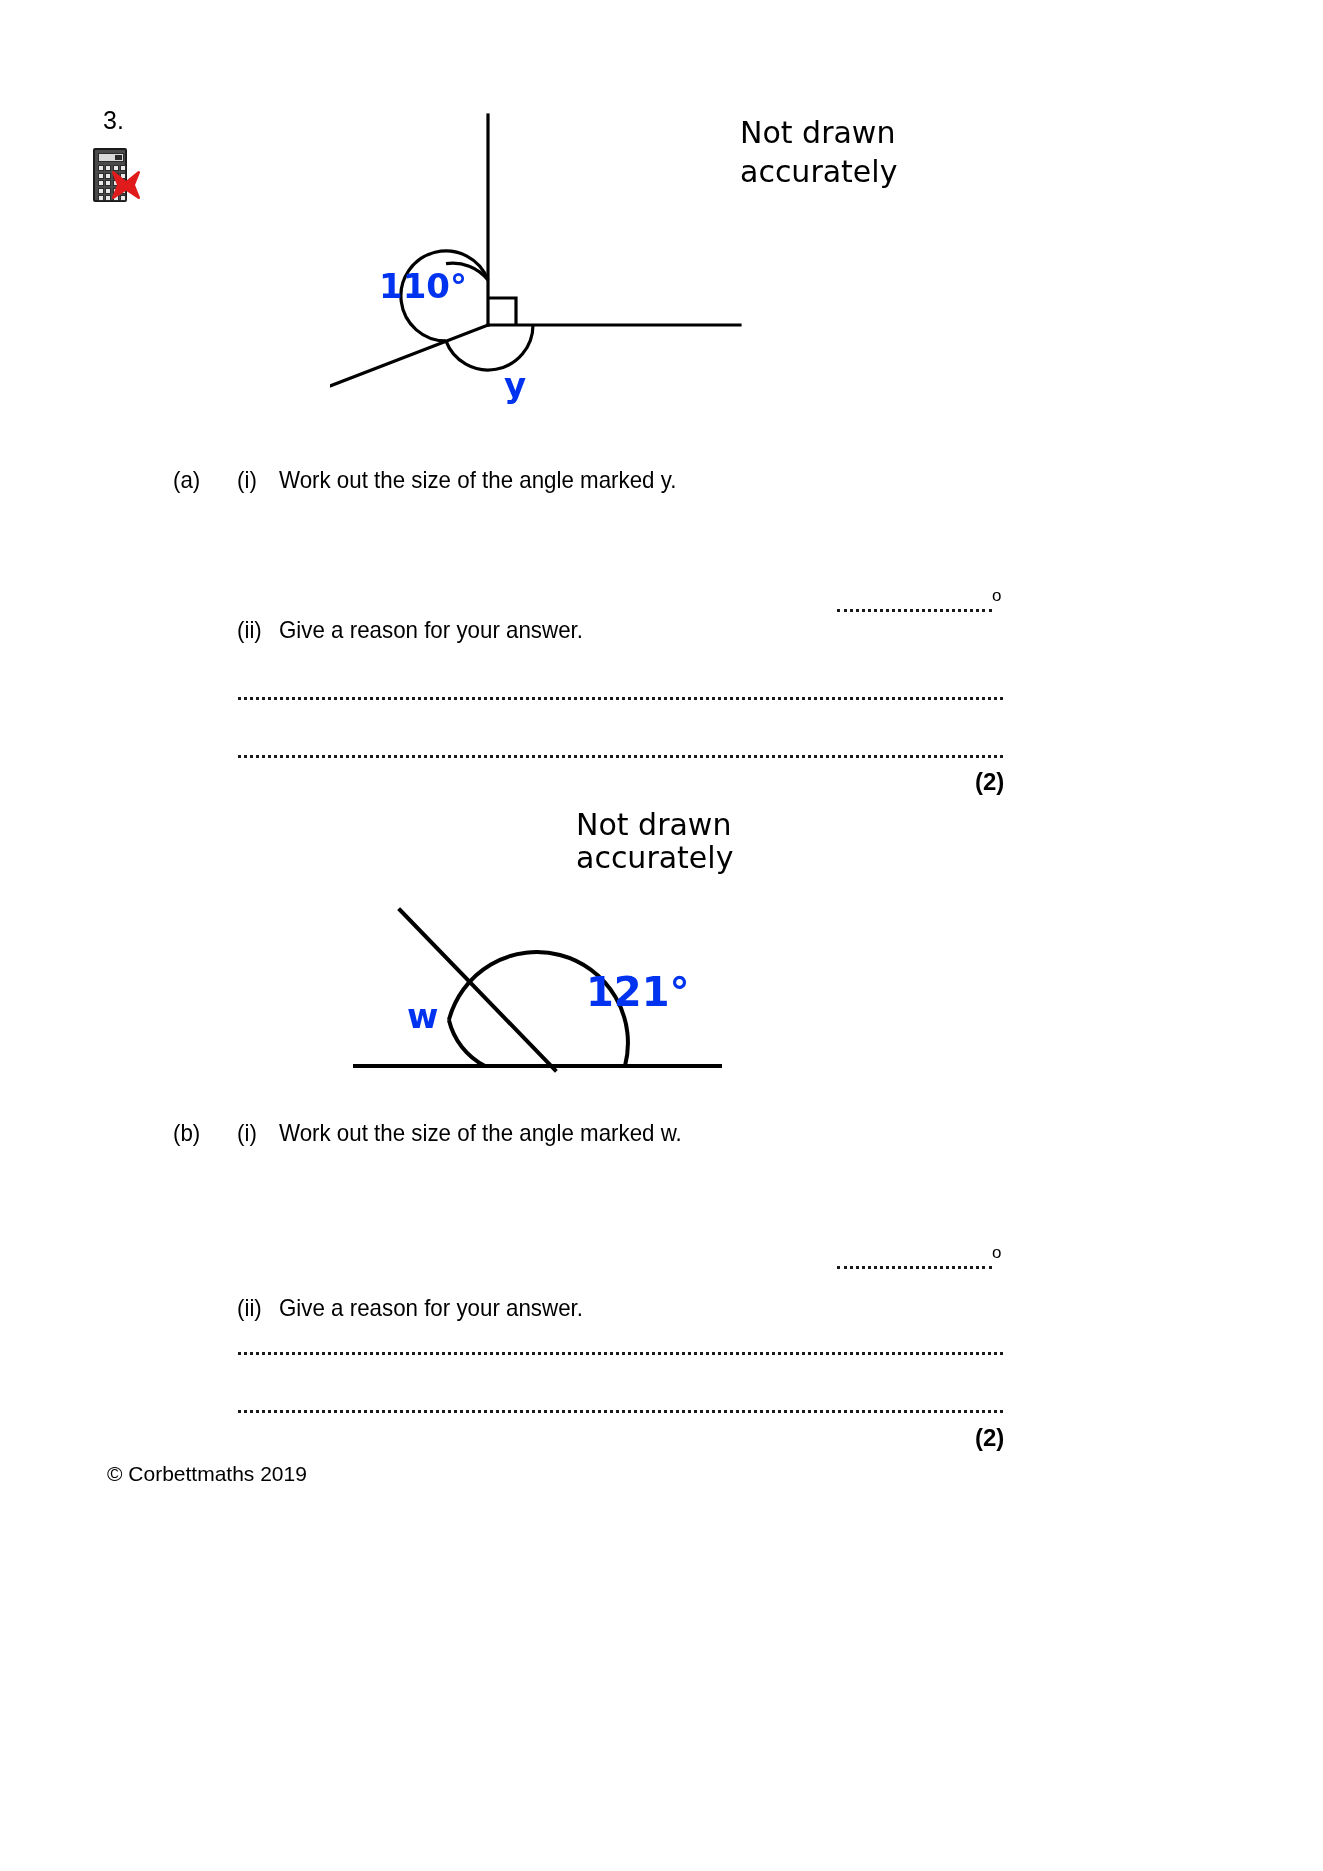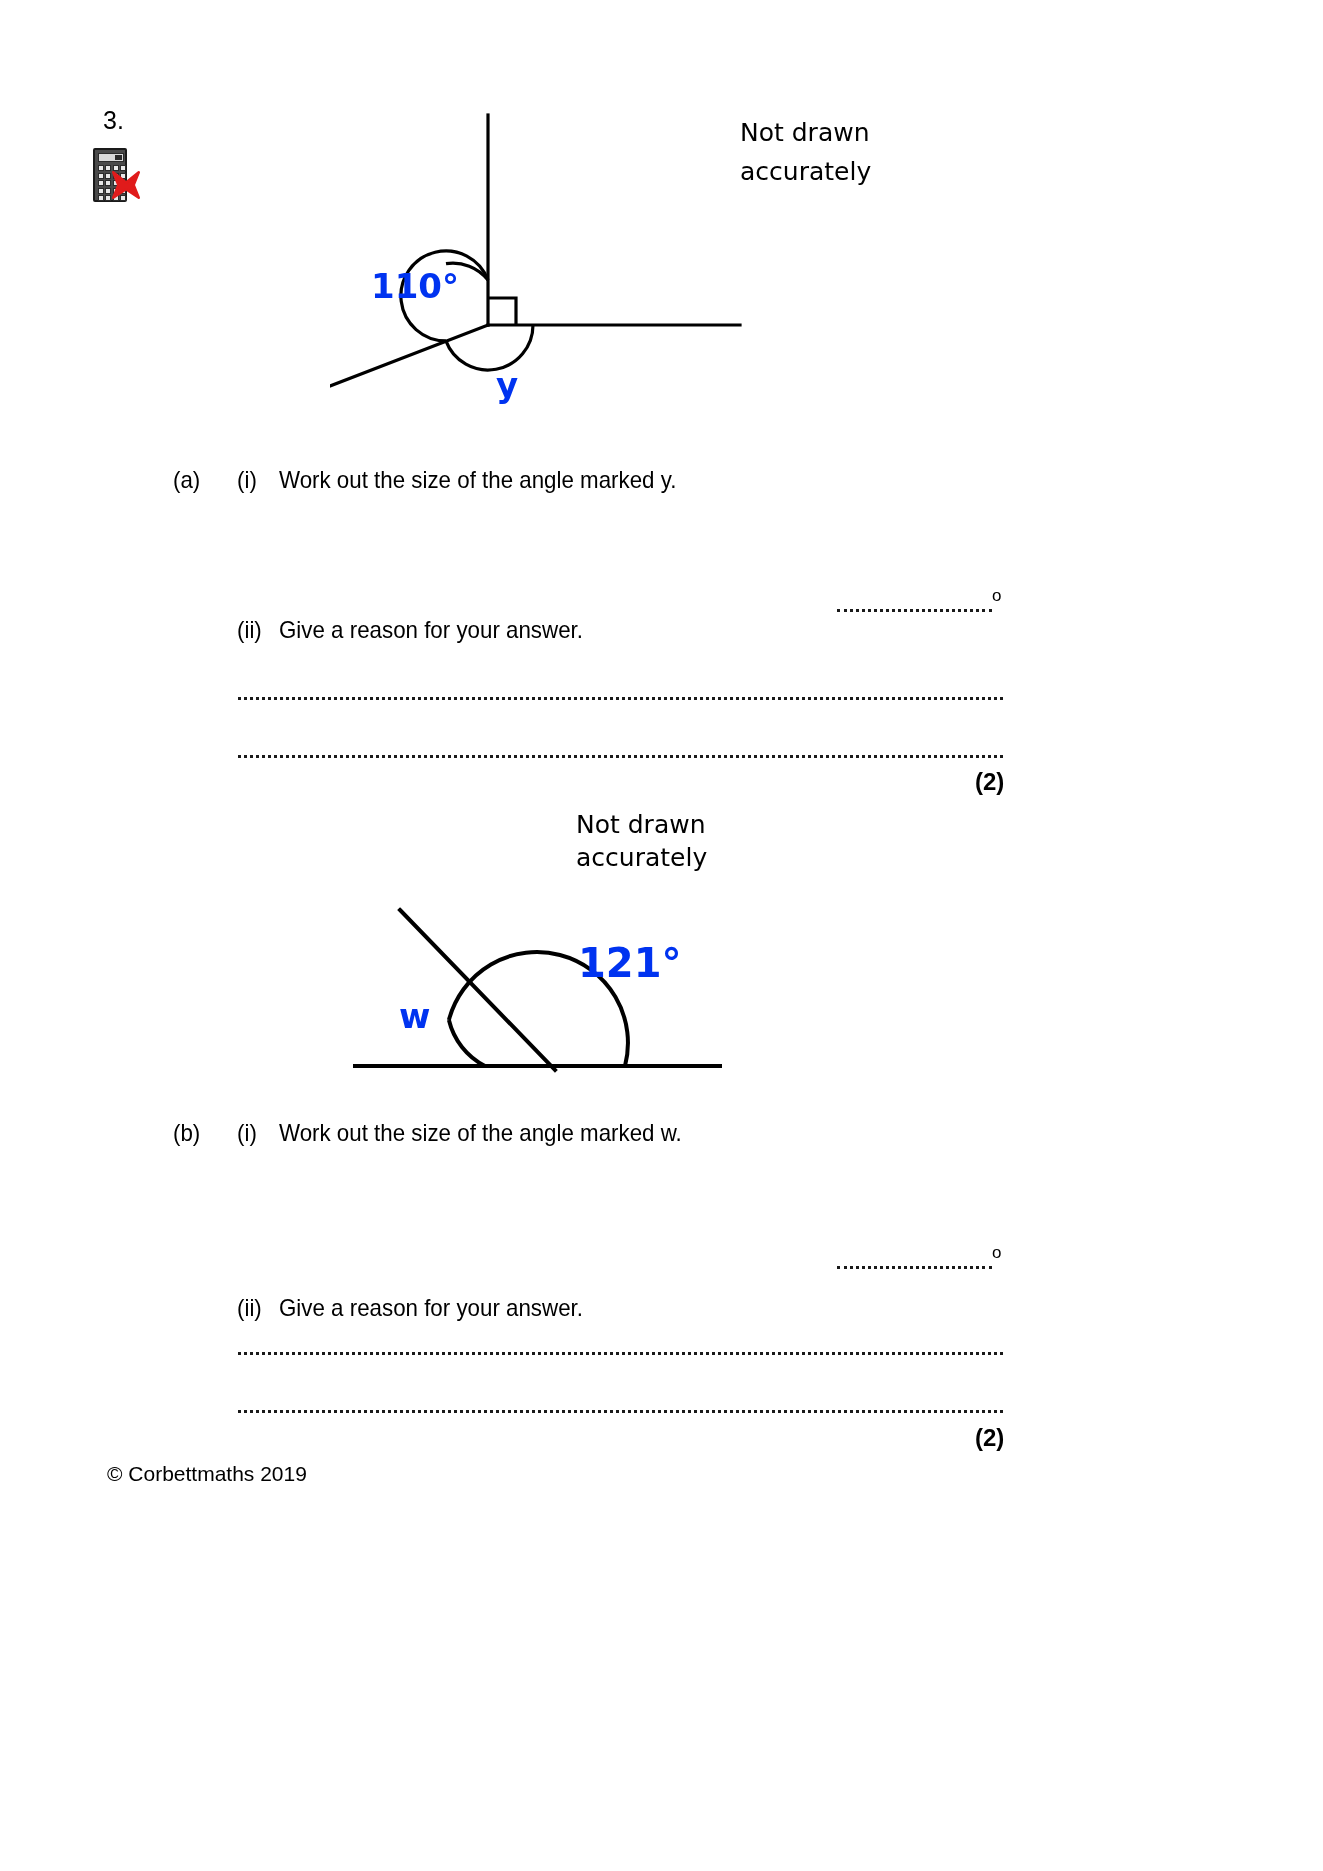--- a/index.html
+++ b/index.html
@@ -79,33 +79,34 @@
     top: 20px;
     width: 34px;
     height: 34px;
     pointer-events: none;
   }
 
   
   .nda {
     position: absolute;
     font-family: "DejaVu Sans", sans-serif;
-    font-size: 25px;
+    font-size: 30px;
     line-height: 40px;
     color: #000;
     white-space: pre;
   }
 
   
   .bluelabel {
     position: absolute;
     font-family: "DejaVu Sans", sans-serif;
     font-weight: 700;
     color: #0033f0;
     white-space: nowrap;
+    margin-left: 8px;
   }
 
   
   .qtext {
     position: absolute;
     font-family: "Liberation Sans", sans-serif;
     font-size: 24px;
     color: #000;
     white-space: pre;
     transform: scaleX(0.93);
@@ -236,21 +237,21 @@
       <line x1="25" y1="176" x2="390" y2="176" stroke="#000" stroke-width="4" stroke-linecap="square"></line>
 
       <line x1="70" y1="20" x2="225" y2="180" stroke="#000" stroke-width="4" stroke-linecap="square"></line>
 
       <path d="M 295 176 A 70 70 0 0 0 118.9 130" fill="none" stroke="#000" stroke-width="4"></path>
 
       <path d="M 118.9 130 A 70 70 0 0 0 155 176" fill="none" stroke="#000" stroke-width="4"></path>
     </svg>
   </div>
 
-  <div class="bluelabel" style="left:578px; top:940px; font-size:40px;">121°</div>
+  <div class="bluelabel" style="left:578px; top:969px; font-size:40px;">121°</div>
   <div class="bluelabel" style="left:399px; top:996px; font-size:34px;">w</div>
 
   <div class="qtext" style="left:173px; top:1119px;">(b)</div>
   <div class="qtext" style="left:237px; top:1119px;">(i)</div>
   <div class="qtext" style="left:279px; top:1119px;">Work out the size of the angle marked w.</div>
 
   <div class="dotline" style="left:837px; top:1264px; width:155px;"></div>
   <div class="deg-after" style="left:992px; top:1243px;">o</div>
 
   <div class="qtext" style="left:237px; top:1294px;">(ii)</div>

